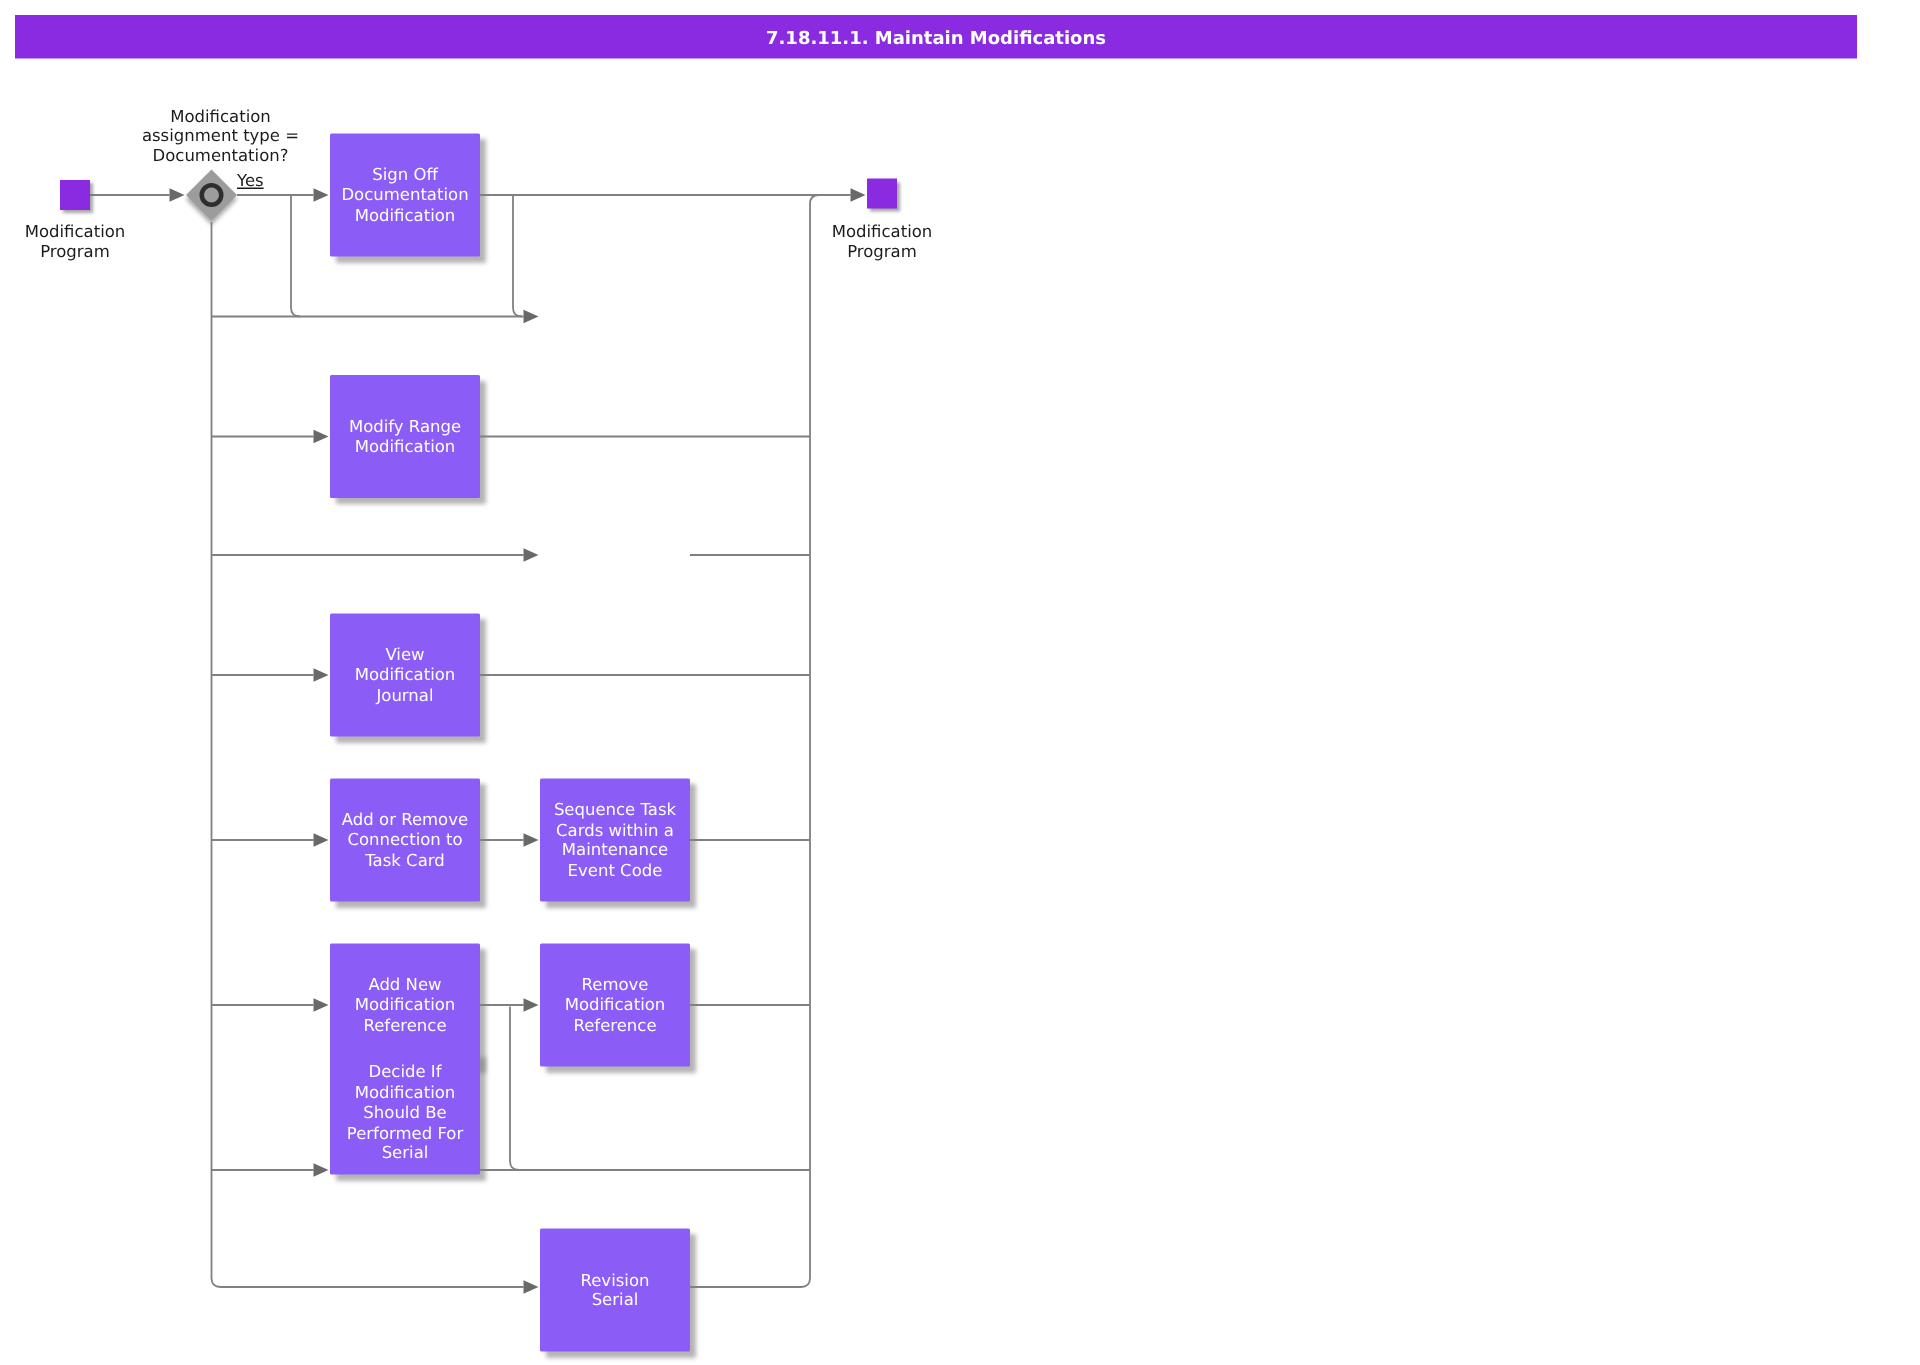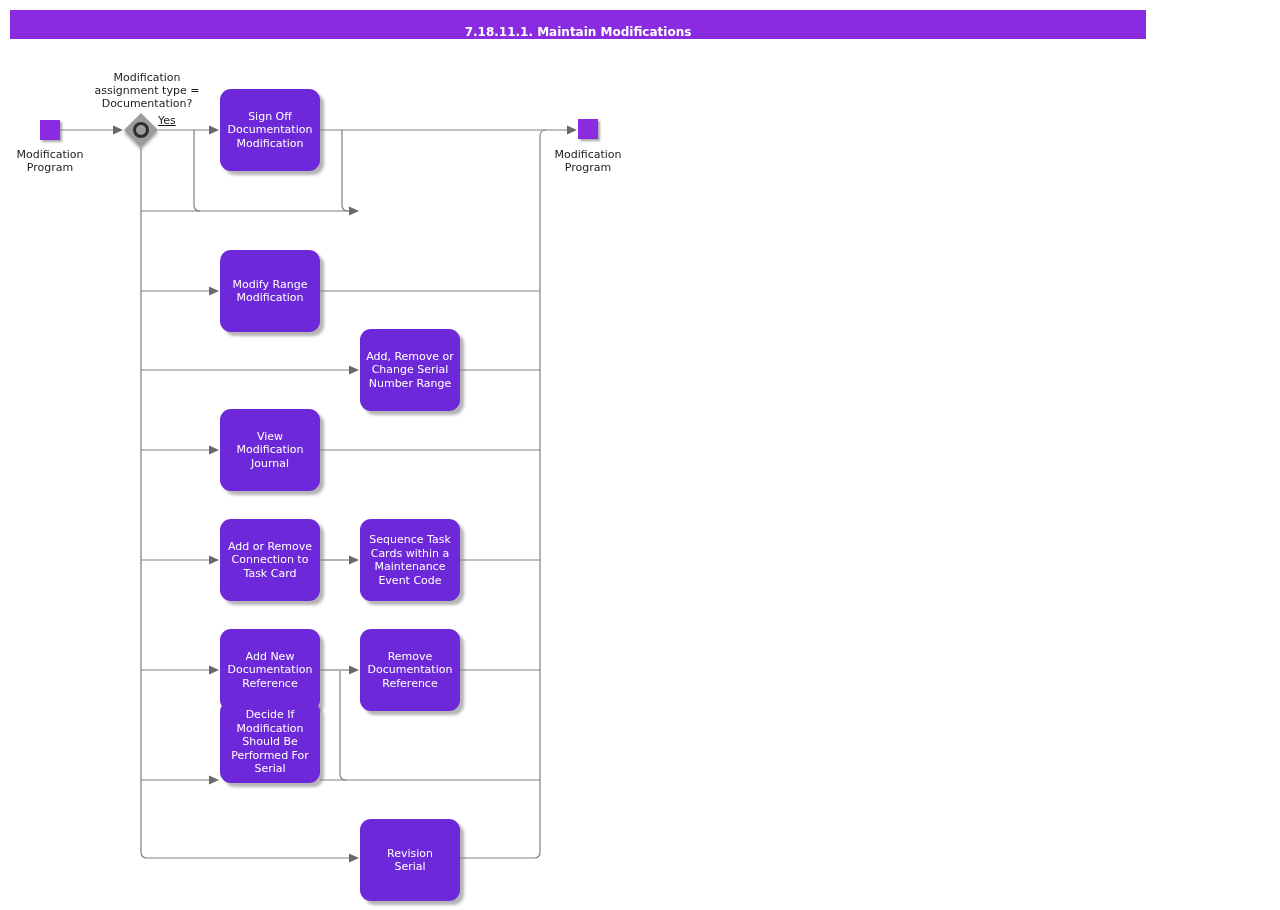--- a/index.html
+++ b/index.html
@@ -1,22 +1,22 @@
 <!DOCTYPE html>
 <html><head>
 <meta charset="utf-8">
 <style>
   html,body { margin:0; padding:0; background:#ffffff; }
   .canvas {
     position:relative; width:1280px; height:910px; background:#ffffff;
     font-family:"DejaVu Sans","Liberation Sans",sans-serif; overflow:hidden;
   }
   .titlebar {
-    position:absolute; left:10px; top:10px; width:1136px; height:29px;
-    background:#8a2be2; display:flex; align-items:flex-end; justify-content:center;
+    position:absolute; left:10px; top:10px; width:1228px; height:29px;
+    background:#8a2be2; display:flex; align-items:center; justify-content:center;
   }
   .titlebar span { color:#ffffff; font-size:12px; font-weight:bold; }
   .wires { position:absolute; left:0; top:0; pointer-events:none; }
   .ln { stroke:#808080; stroke-width:1.2; fill:none; }
   .ah { fill:#696969; stroke:none; }
   .sq {
     position:absolute; width:20px; height:20px; background:#8a2be2;
     box-shadow:2px 2px 2px rgba(120,120,120,.65); cursor:pointer;
   }
   .start { left:40px; top:120px; }
@@ -32,22 +32,22 @@
   .diamond {
     position:absolute; left:129px; top:118px; width:24px; height:24px;
     background:#9c9c9c; transform:rotate(45deg);
     box-shadow:2px 2px 3px rgba(130,130,130,.7);
   }
   .dcircle {
     position:absolute; left:133px; top:122px; width:10px; height:10px;
     border:3px solid #2e2e2e; border-radius:50%; background:transparent;
   }
   .box {
-    position:absolute; width:100px; height:82px; background:#6d28d9;
-    border-radius:11px; color:#ffffff; font-size:11px; line-height:13.5px;
+    position:absolute; width:100px; height:82px; background:#8b5cf6;
+    border-radius:1px; color:#ffffff; font-size:11px; line-height:13.5px;
     display:flex; align-items:center; justify-content:center; text-align:center;
     white-space:pre-line; box-shadow:4px 4px 3px rgba(130,130,130,.6);
     cursor:pointer;
   }
   .b1{left:220px;top:89px}  .b2{left:360px;top:170px} .b3{left:220px;top:250px}
   .b4{left:360px;top:329px} .b5{left:220px;top:409px} .b6{left:220px;top:519px}
   .b7{left:360px;top:519px} .b8{left:220px;top:629px} .b9{left:360px;top:629px}
   .b10{left:220px;top:701px}.b11{left:360px;top:819px}
 </style>
 </head>
@@ -126,38 +126,35 @@
 Documentation?</div>
   <div class="diamond"></div>
   <div class="dcircle"></div>
   <div class="lbl yes">Yes</div>
 
   <div class="box b1">Sign Off
 Documentation
 Modification</div>
   <div class="box b3">Modify Range
 Modification</div>
-  <div class="box b4">Add, Remove or
-Change Serial
-Number Range</div>
   <div class="box b5">View
 Modification
 Journal</div>
   <div class="box b7">Sequence Task
 Cards within a
 Maintenance
 Event Code</div>
   <div class="box b6">Add or Remove
 Connection to
 Task Card</div>
   <div class="box b8">Add New
-Documentation
+Modification
 Reference</div>
   <div class="box b9">Remove
-Documentation
+Modification
 Reference</div>
   <div class="box b10">Decide If
 Modification
 Should Be
 Performed For
 Serial</div>
   <div class="box b11">Revision
 Serial</div>
 
 </div>

